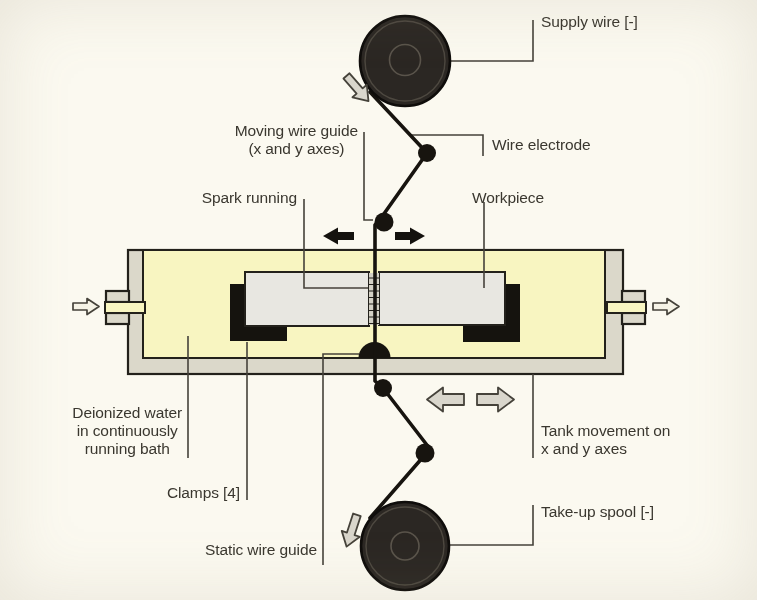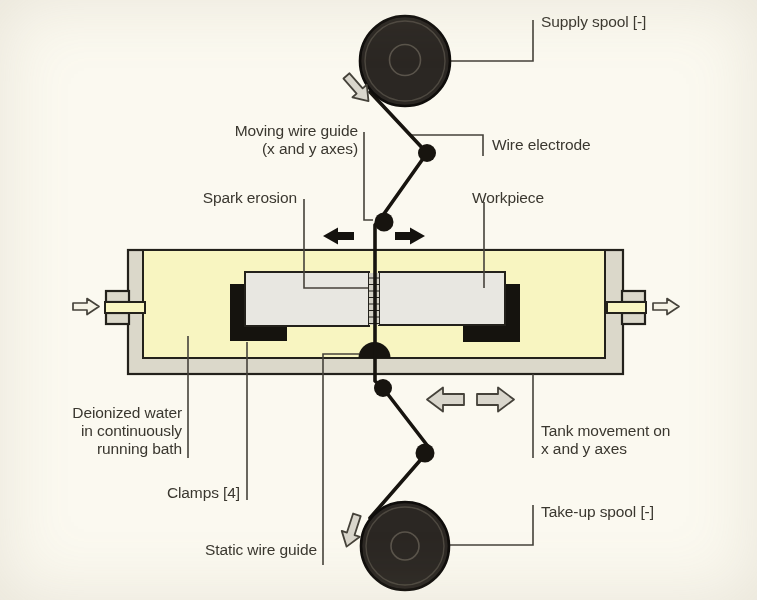--- a/index.html
+++ b/index.html
@@ -25,21 +25,21 @@
   .spool{fill:var(--spool);stroke:#0f0d0b;stroke-width:2.6;}
   .spool-rim{fill:none;stroke:rgba(120,112,100,0.45);stroke-width:1.4;}
   .hub{fill:var(--spool);stroke:rgba(130,122,110,0.55);stroke-width:1.6;}
   .arrow-black{fill:var(--arrow_black);}
   .arrow-gray{fill:var(--arrow_gray);stroke:var(--leader);stroke-width:1.8;stroke-linejoin:round;}
   .arrow-light{fill:var(--arrow_light);stroke:var(--leader);stroke-width:1.7;stroke-linejoin:round;}
   .lbl{
     position:absolute;color:var(--text);font-size:15.5px;line-height:18px;
     white-space:pre-line;letter-spacing:-0.1px;
   }
-  .lbl.r{text-align:right;}
+  .lbl.r{text-align:center;}
 </style>
 </head>
 <body>
 
 <div class="stage">
 
   <svg width="757" height="600" viewBox="0 0 757 600">
 
     <rect class="wall" x="128" y="250" width="495" height="124"></rect>
     <rect class="water" x="143" y="250" width="462" height="108"></rect>
@@ -103,25 +103,25 @@
     <polygon class="arrow-black" points="323,236 338,227.5 338,232 354,232 354,240 338,240 338,244.5"></polygon>
     <polygon class="arrow-black" points="425,236 410,227.5 410,232 395,232 395,240 410,240 410,244.5"></polygon>
 
     <polygon class="arrow-light" points="73,303 87,303 87,298.5 99,306.5 87,314.5 87,310 73,310"></polygon>
     <polygon class="arrow-light" points="653,303 667,303 667,298.5 679,306.5 667,314.5 667,310 653,310"></polygon>
 
     <polygon class="arrow-gray" points="427,399.5 443,387.5 443,394 464,394 464,405 443,405 443,411.5"></polygon>
     <polygon class="arrow-gray" points="514,399.5 498,387.5 498,394 477,394 477,405 498,405 498,411.5"></polygon>
   </svg>
 
-  <div class="lbl" style="left:541px;top:13px;">Supply spool [-]</div>
+  <div class="lbl" style="left:541px;top:13px;">Supply wire [-]</div>
   <div class="lbl" style="left:492px;top:136px;">Wire electrode</div>
   <div class="lbl r" style="right:399px;top:122px;">Moving wire guide
 (x and y axes)</div>
-  <div class="lbl r" style="right:460px;top:189px;">Spark erosion</div>
+  <div class="lbl r" style="right:460px;top:189px;">Spark running</div>
   <div class="lbl" style="left:472px;top:189px;">Workpiece</div>
   <div class="lbl r" style="right:575px;top:404px;margin-left:48px;">Deionized water
 in continuously
 running bath</div>
   <div class="lbl r" style="right:517px;top:484px;margin-left:42px;">Clamps [4]</div>
   <div class="lbl" style="left:541px;top:422px;">Tank movement on
 x and y axes</div>
   <div class="lbl r" style="right:440px;top:541px;">Static wire guide</div>
   <div class="lbl" style="left:541px;top:503px;">Take-up spool [-]</div>
 

